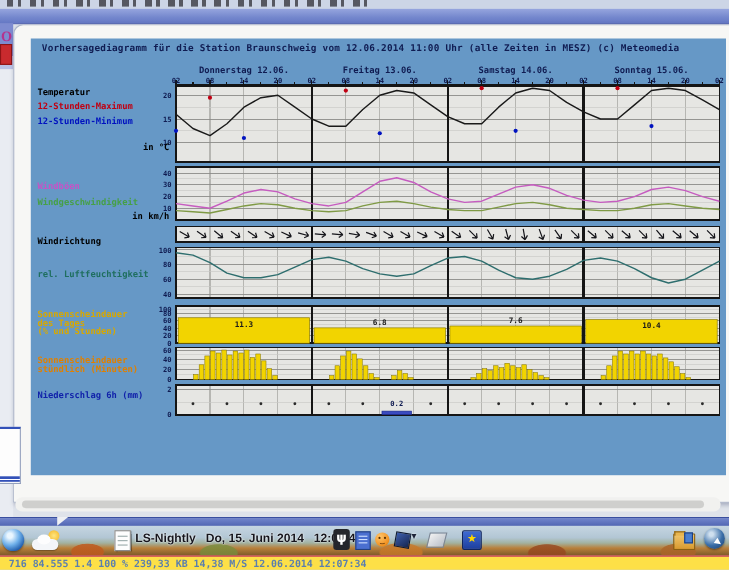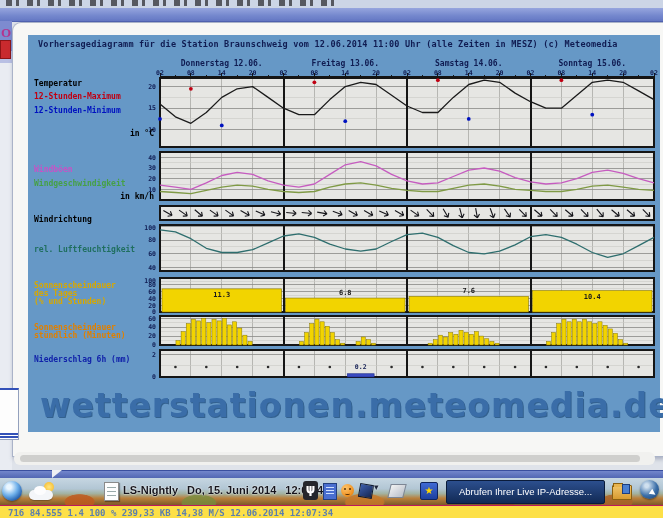--- a/index.html
+++ b/index.html
@@ -582,21 +582,20 @@
       <circle cx="363.5625" cy="332" r="1.3" fill="#2a2a2a"></circle>
       <circle cx="394.4375" cy="332" r="1.3" fill="#2a2a2a"></circle>
       <circle cx="425.3125" cy="332" r="1.3" fill="#2a2a2a"></circle>
       <circle cx="456.1875" cy="332" r="1.3" fill="#2a2a2a"></circle>
       <circle cx="487.0625" cy="332" r="1.3" fill="#2a2a2a"></circle>
       <circle cx="517.9375" cy="332" r="1.3" fill="#2a2a2a"></circle>
       <circle cx="548.8125" cy="332" r="1.3" fill="#2a2a2a"></circle>
       <circle cx="579.6875" cy="332" r="1.3" fill="#2a2a2a"></circle>
       <circle cx="610.5625" cy="332" r="1.3" fill="#2a2a2a"></circle>
     </svg>
-  <div class="abs watermark">wetterstationen.meteomedia.de</div>
 </div>
 <div class="abs mini-card"></div>
 
 <div class="abs hscroll-track"></div>
 <div class="abs hscroll-thumb"></div>
 <div class="abs window-bottom"></div>
 <div class="abs notch"></div>
 
 <div class="abs taskbar">
   <div class="tb orb"></div>
@@ -617,20 +616,19 @@
   <div class="tb filei">
       <i style="top:3px"></i>
       <i style="top:6px"></i>
       <i style="top:9px"></i>
     </div>
   <div class="tb smiley"></div>
   <div class="tb trayshape"></div>
   <div class="tb caret">▾</div>
   <div class="tb editi"></div>
   <div class="tb stari">★</div>
-  <div class="tb banner">Abrufen Ihrer Live IP-Adresse...</div>
   <div class="tb folderi"></div>
   <div class="tb globe"></div>
 </div>
 
 <div class="abs status-strip">
   <span>716    84.555    1.4    100 %    239,33 KB 14,38 M/S    12.06.2014 12:07:34</span>
 </div>
 
 </body></html>

